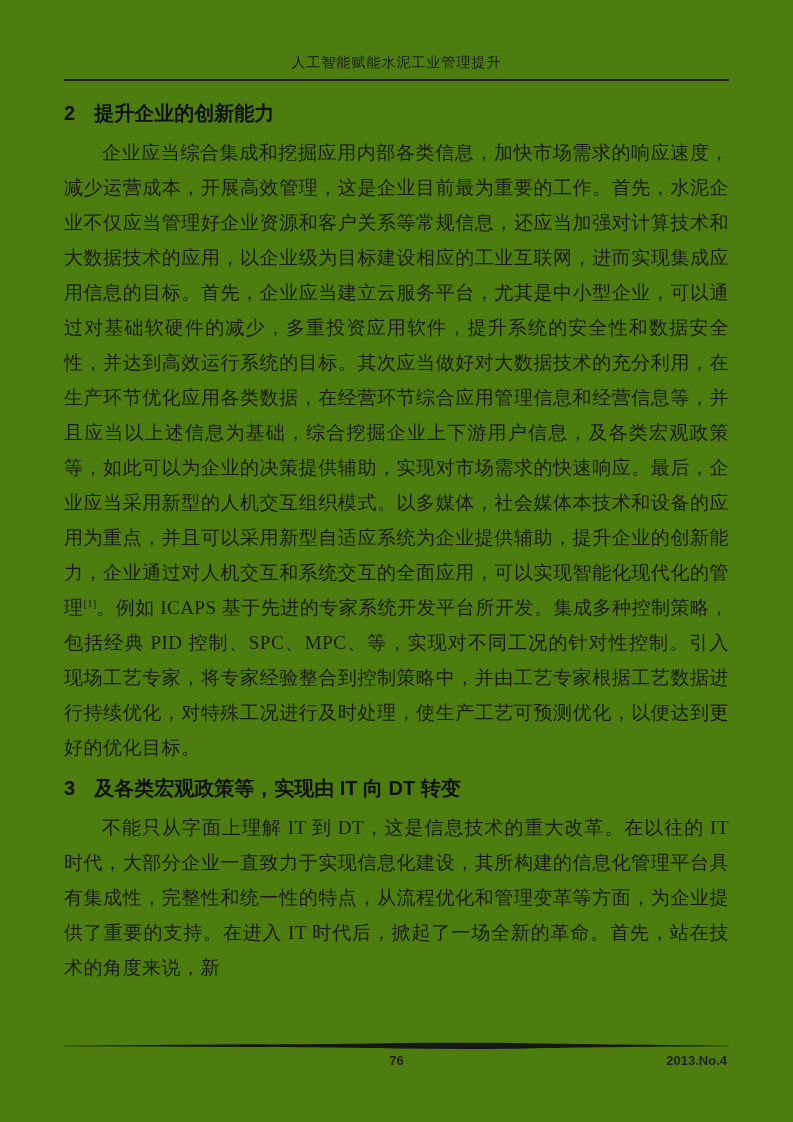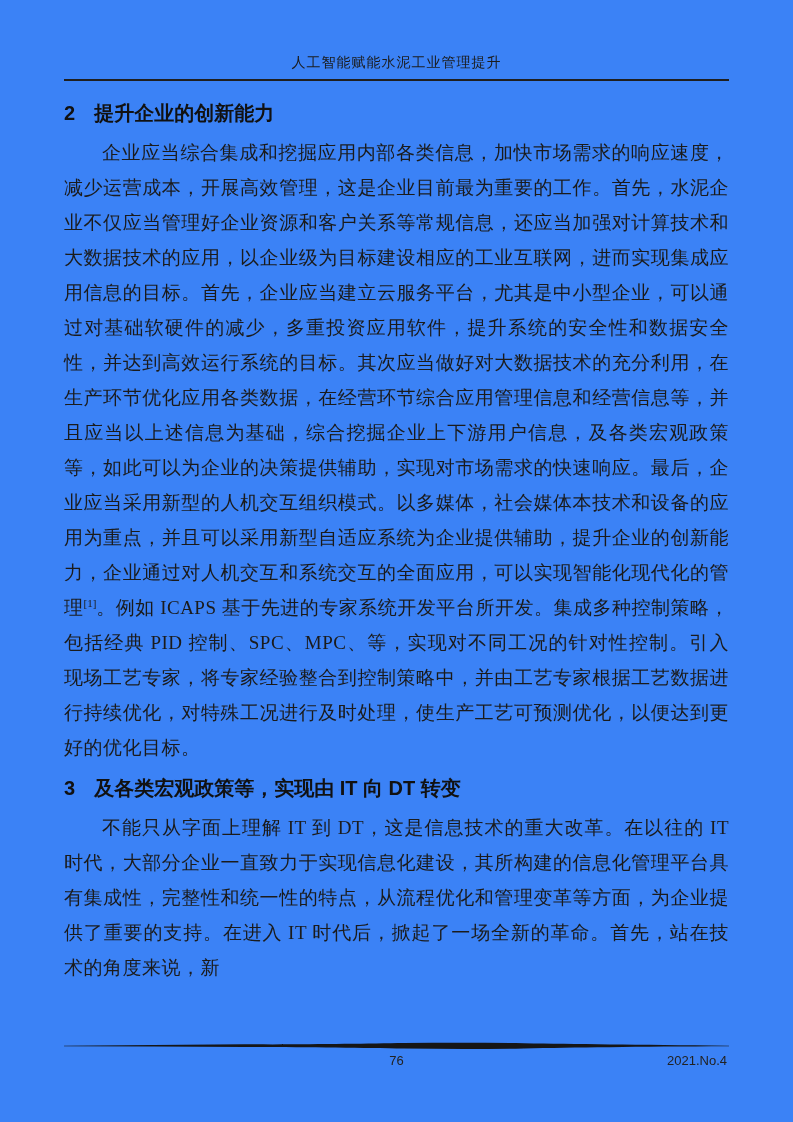--- a/index.html
+++ b/index.html
@@ -5,21 +5,21 @@
   html, body {
     margin: 0;
     padding: 0;
     background: #e8e8e8;
   }
   .page {
     position: relative;
     width: 793px;
     height: 1122px;
     margin: 0 auto;
-    background: #3b82f6;
+    background: #4d7c0f;
     color: #1b1b1b;
     font-family: "Liberation Serif", "DejaVu Serif", serif;
     overflow: hidden;
     box-sizing: border-box;
   }
   .running-head {
     position: absolute;
     top: 54px;
     left: 64px;
     width: 665px;
@@ -78,20 +78,21 @@
     height: 9px;
   }
   .footer-row {
     position: relative;
     width: 665px;
     height: 20px;
     margin-top: 2px;
     font-family: "Liberation Sans", "DejaVu Sans", sans-serif;
     font-size: 13px;
     color: #222;
+    font-weight: bold;
   }
   .page-num {
     position: absolute;
     left: 0;
     right: 0;
     text-align: center;
   }
   .issue-num {
     position: absolute;
     right: 2px;
@@ -130,17 +131,17 @@
                C 380,0.8 420,0.7 460,1.3
                C 510,2.0 570,2.8 665,3.7
                L 665,4.3
                C 570,4.7 510,5.5 460,6.5
                C 420,7.2 380,7.1 340,6.6
                C 300,6.1 240,5.2 180,5.0
                C 120,4.8 60,4.5 0,4.3 Z" fill="#161616"></path>
     </svg>
     <div class="footer-row">
       <span class="page-num">76</span>
-      <span class="issue-num">2021.No.4</span>
+      <span class="issue-num">2013.No.4</span>
     </div>
   </div>
 
 </div>
 
 </body></html>

